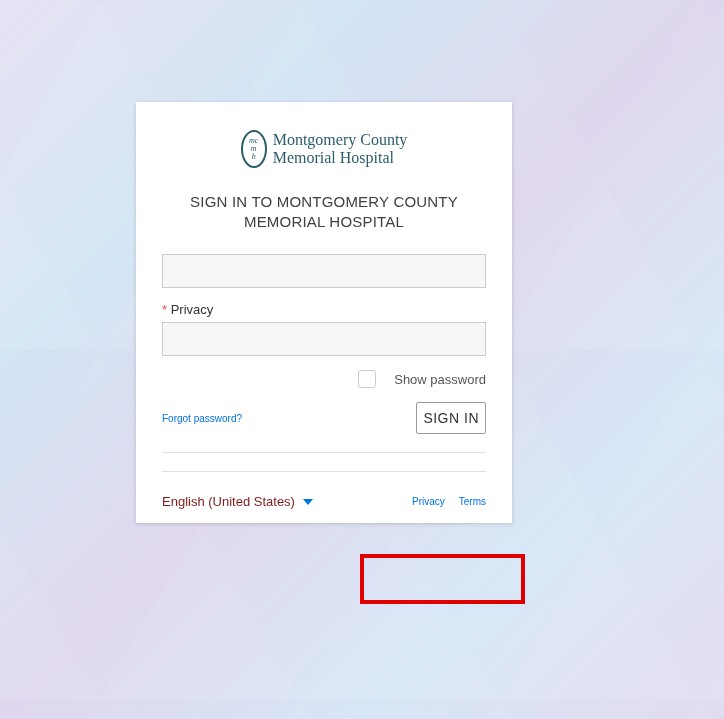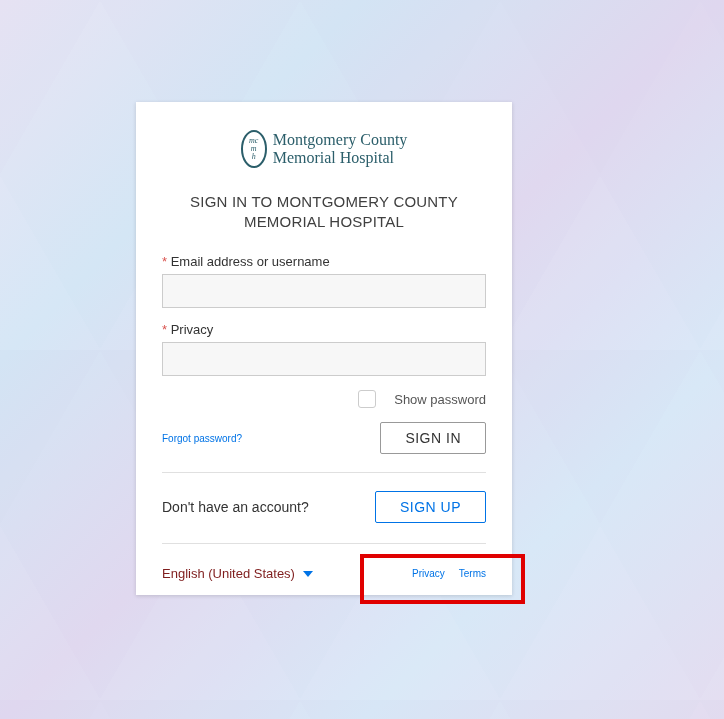--- a/index.html
+++ b/index.html
@@ -111,21 +111,21 @@
     }
     .link {
       font-size: 10px;
       color: #0073e6;
       text-decoration: none;
       cursor: pointer;
     }
     .btn {
       border: 1px solid #999;
       background: #fff;
-      padding: 7px 24px;
+      padding: 7px 6px;
       font-size: 14px;
       letter-spacing: 0.5px;
       cursor: pointer;
       color: #333;
       border-radius: 2px;
     }
     .btn-primary {
       border: 1px solid #0073e6;
       color: #0073e6;
     }
@@ -189,48 +189,40 @@
       <span>h</span>
     </div>
     <div class="logo-text">
       <span>Montgomery County</span>
       <span>Memorial Hospital</span>
     </div>
   </div>
 
   <h2 class="heading">SIGN IN TO MONTGOMERY COUNTY MEMORIAL HOSPITAL</h2>
 
-  <label class="field-label">
-    <span class="req">*</span>
-    <span>Email address or username</span>
-  </label>
   <input type="text" class="text-input" style="">
 
   <label class="field-label">
     <span class="req">*</span>
     <span>Privacy</span>
   </label>
   <input type="password" class="text-input" style="">
 
   <div class="show-pass-row">
     <div class="checkbox"></div>
     <span>Show password</span>
   </div>
 
   <div class="actions-row">
     <a class="link">Forgot password?</a>
     <button class="btn">SIGN IN</button>
   </div>
 
   <hr class="divider">
 
-  <div class="signup-row">
-    <span class="signup-text">Don't have an account?</span>
-    <button class="btn btn-primary">SIGN UP</button>
-  </div>
 
   <hr class="divider">
 
   <div class="footer-row">
     <div class="lang-select">
       <span>English (United States)</span>
       <span class="caret"></span>
     </div>
     <div class="footer-links">
       <a class="link">Privacy</a>

